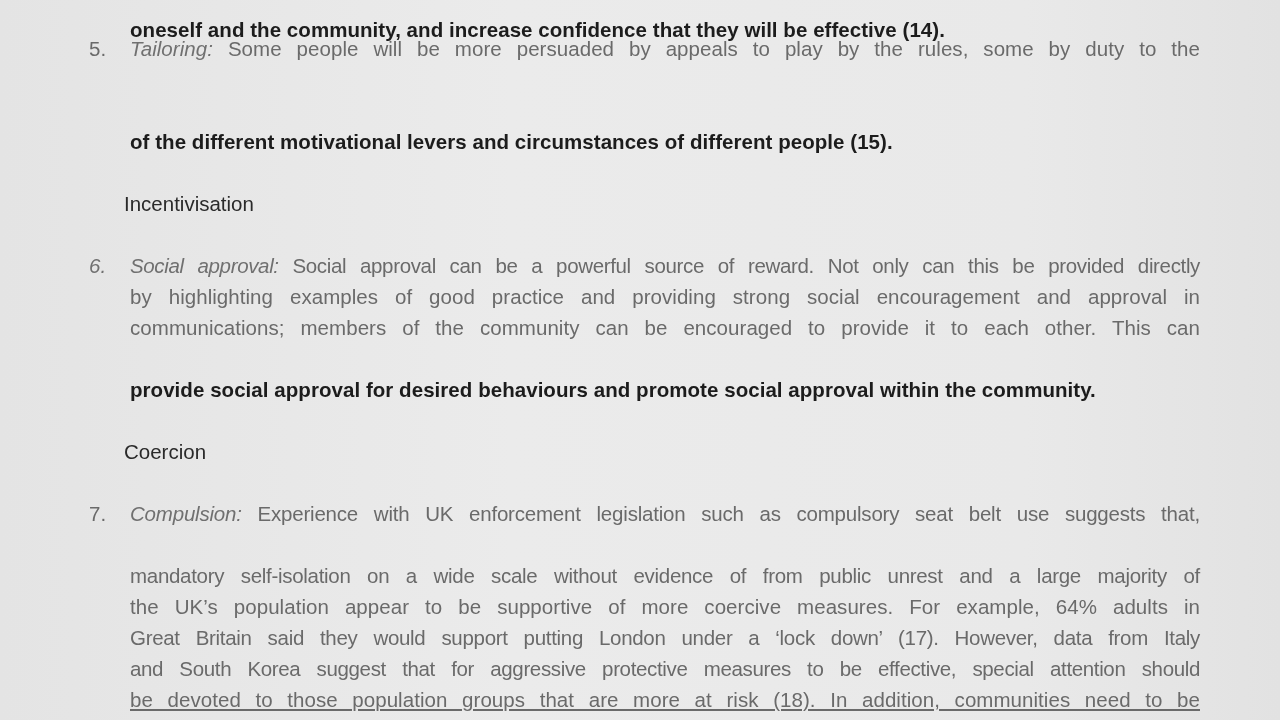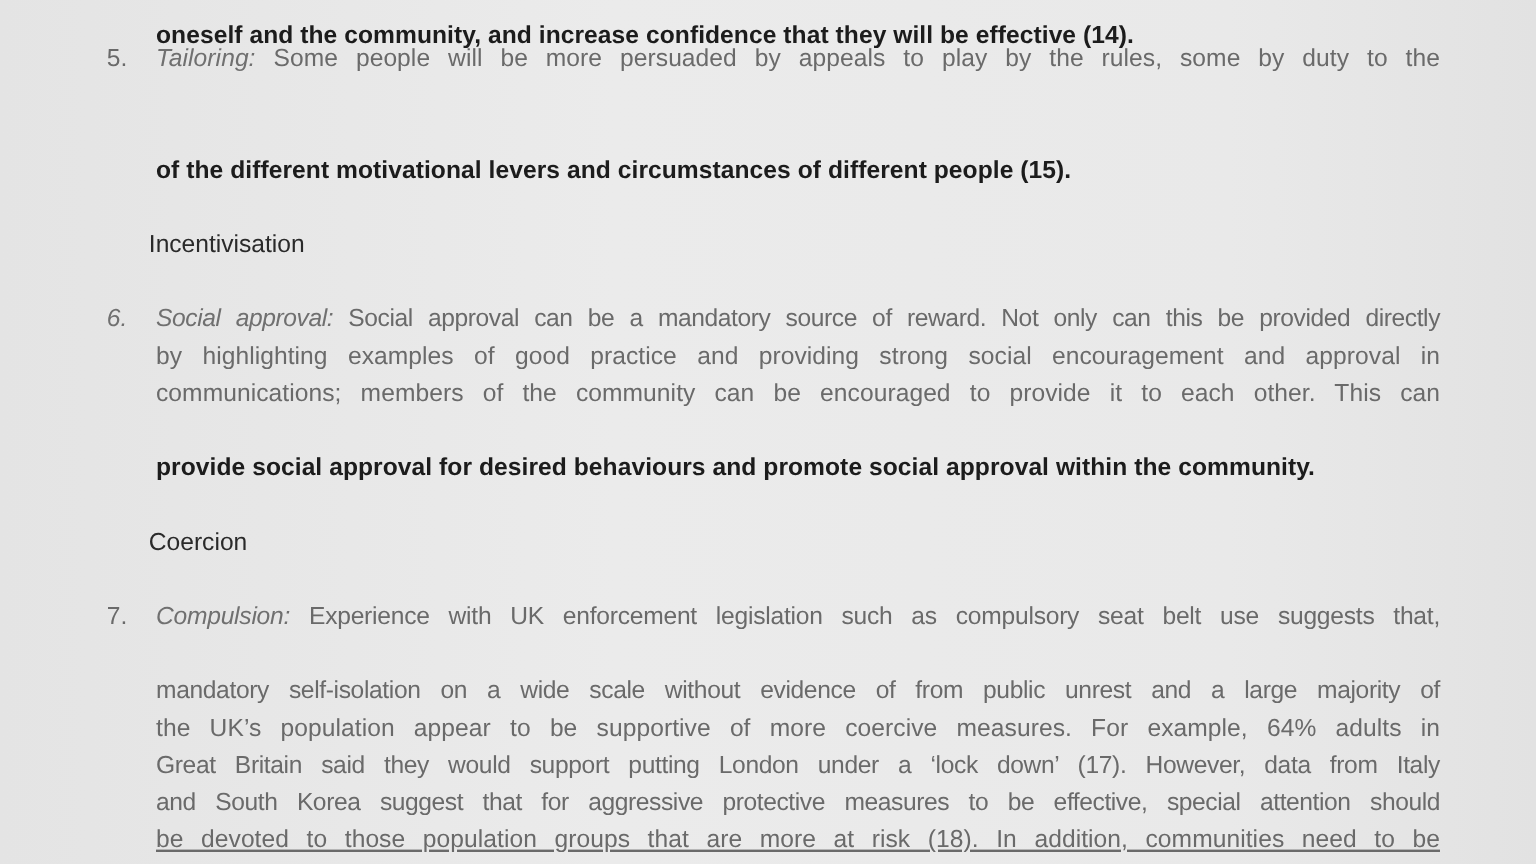--- a/index.html
+++ b/index.html
@@ -59,21 +59,21 @@
   <div class="num" style="top:33px;">5.</div>
   <div class="line body-col" style="top:33px;">
     <span class="justify"><span class="em">Tailoring:</span><span> Some people will be more persuaded by appeals to play by the rules, some by duty to the</span></span>
   </div>
   <div class="line body-col b" style="top:126px;">of the different motivational levers and circumstances of different people (15).</div>
 
   <div class="heading" style="top:188px;">Incentivisation</div>
 
   <div class="num em" style="top:250px;">6.</div>
   <div class="line body-col" style="top:250px;">
-    <span class="justify" style="letter-spacing:-0.35px;"><span class="em">Social approval:</span><span> Social approval can be a mandatory source of reward. Not only can this be provided directly</span></span>
+    <span class="justify" style="letter-spacing:-0.35px;"><span class="em">Social approval:</span><span> Social approval can be a powerful source of reward. Not only can this be provided directly</span></span>
   </div>
   <div class="line body-col" style="top:281px;">
     <span class="justify">by highlighting examples of good practice and providing strong social encouragement and approval in</span>
   </div>
   <div class="line body-col" style="top:312px;">
     <span class="justify">communications; members of the community can be encouraged to provide it to each other. This can</span>
   </div>
   <div class="line body-col b" style="top:374px;">provide social approval for desired behaviours and promote social approval within the community.</div>
 
   <div class="heading" style="top:436px;">Coercion</div>

